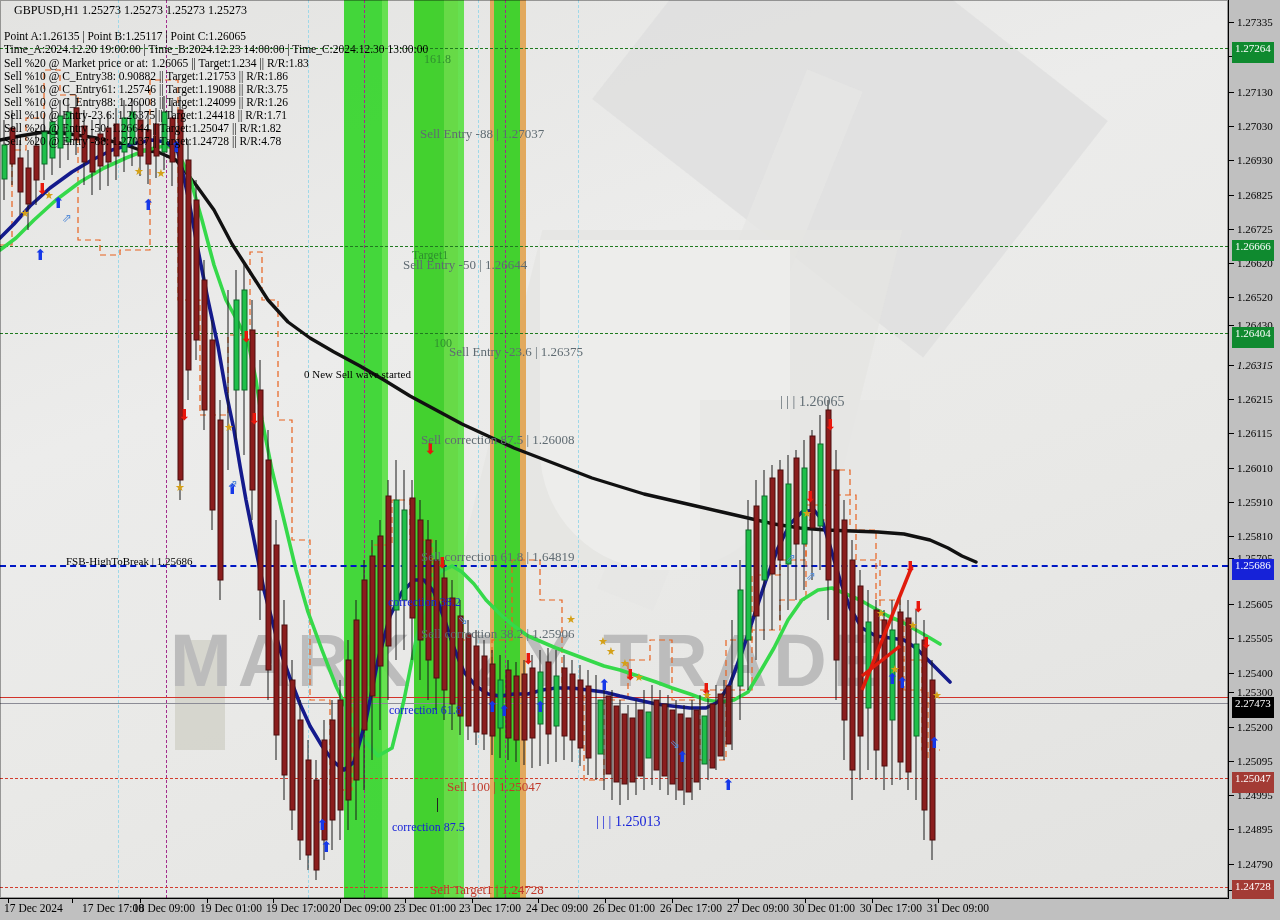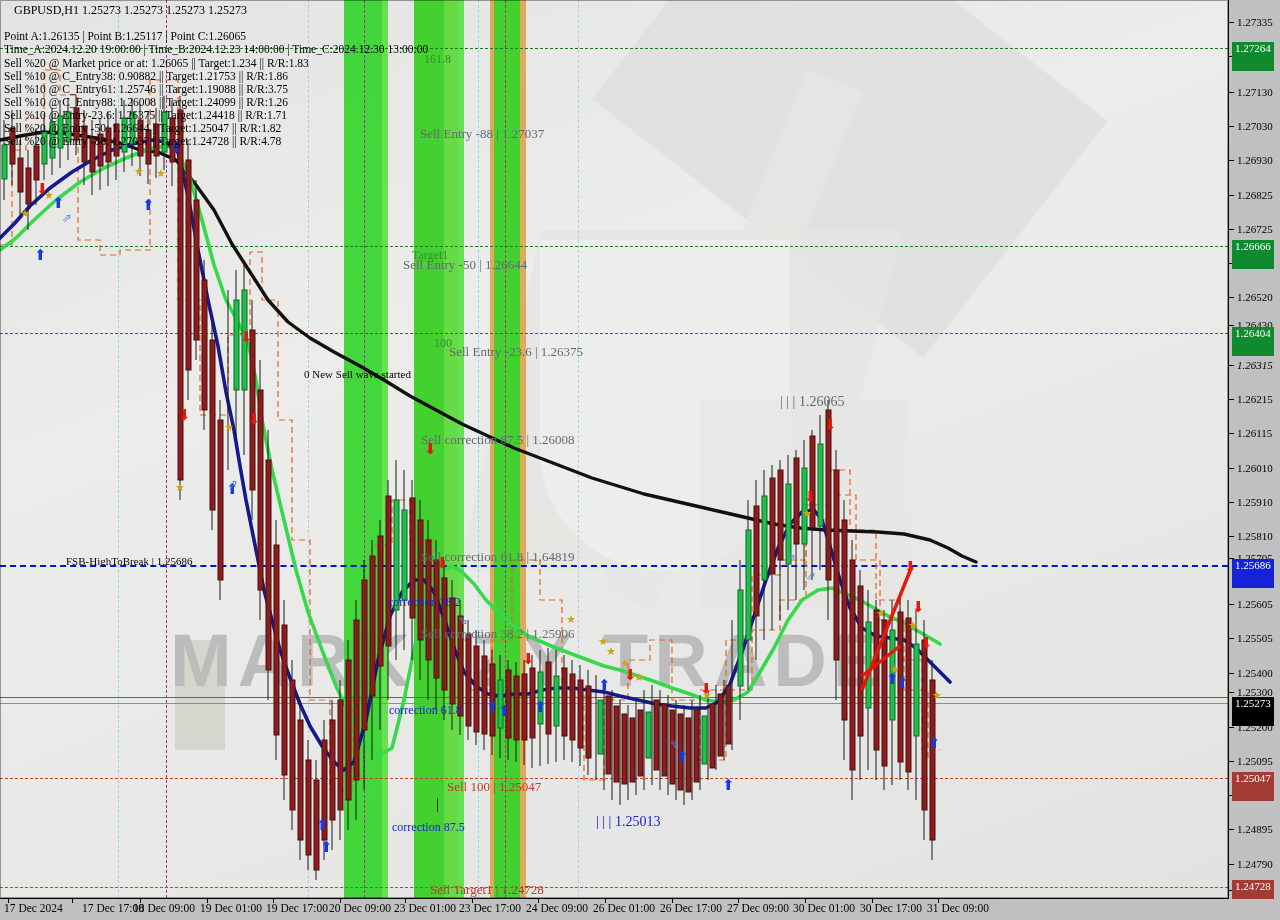--- a/index.html
+++ b/index.html
@@ -49,21 +49,21 @@
   .lbl-green{font-size:12px;color:#2f8f2f;}
   .lbl-blk{font-size:11px;color:#000;}
   .lbl-blue{font-size:12px;color:#1622d8;}
   .lbl-red{font-size:13px;color:#c0392b;}
 
   
   #scale{position:absolute;left:1229px;top:0;width:51px;height:898px;background:#c0c0c0;}
   .tick{position:absolute;left:0;width:5px;border-top:1px solid #000;}
   .ptxt{position:absolute;left:8px;font-size:11px;color:#000;white-space:nowrap;
     font-family:"Liberation Serif",serif;}
-  .pbadge{position:absolute;left:3px;height:29px;line-height:13px;padding:0 3px;
+  .pbadge{position:absolute;left:3px;height:21px;line-height:13px;padding:0 3px;
     font-size:11px;white-space:nowrap;font-family:"Liberation Serif",serif;}
 
   
   #timeaxis{position:absolute;left:0;top:899px;width:1280px;height:21px;background:#c0c0c0;}
   .ttick{position:absolute;top:0;height:4px;border-left:1px solid #000;}
   .ttxt{position:absolute;top:3px;font-size:11.5px;color:#000;white-space:nowrap;
     font-family:"Liberation Serif",serif;}
 
   .arr{position:absolute;font-size:15px;line-height:1;font-family:"DejaVu Sans",sans-serif;}
   .arr-dn{color:#e8170c;}
@@ -478,21 +478,21 @@
       <div class="ptxt" style="top:823px;">1.24895</div>
     <div class="tick" style="top:864px;"></div> 
       <div class="ptxt" style="top:858px;">1.24790</div>
     <div class="tick" style="top:890px;"></div> 
       <div class="ptxt" style="top:884px;">1.24690</div>
 
     <div class="pbadge" style="top:42px;background:#0f8a2f;color:#fff;">1.27264</div>
     <div class="pbadge" style="top:240px;background:#0f8a2f;color:#fff;">1.26666</div>
     <div class="pbadge" style="top:327px;background:#0f8a2f;color:#fff;">1.26404</div>
     <div class="pbadge" style="top:559px;background:#1622d8;color:#fff;">1.25686</div>
-    <div class="pbadge" style="top:697px;background:#000;color:#fff;">1.25273</div>
+    <div class="pbadge" style="top:697px;background:#000;color:#fff;">2.27473</div>
     <div class="pbadge" style="top:772px;background:#a33b35;color:#fff;">1.25047</div>
     <div class="pbadge" style="top:880px;background:#a33b35;color:#fff;">1.24728</div>
   </div>
 
   <div id="timeaxis">
     <div class="ttick" style="left:8px;"></div>   
       <div class="ttxt" style="left:4px;">17 Dec 2024</div>
     <div class="ttick" style="left:72px;"></div>  
       <div class="ttxt" style="left:66px;margin-left:16px;">17 Dec 17:00</div>
     <div class="ttick" style="left:140px;"></div> 

